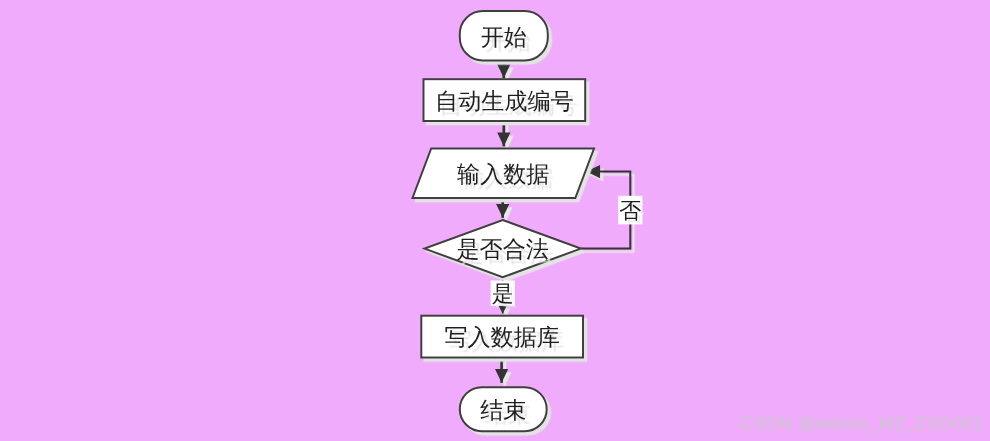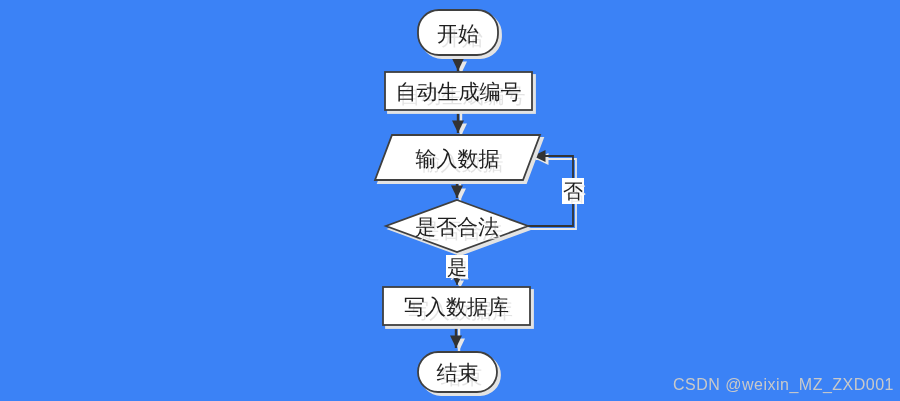--- a/index.html
+++ b/index.html
@@ -4,21 +4,21 @@
 <style>
   html, body {
     margin: 0;
     padding: 0;
     background: #ffffff;
   }
   .canvas {
     position: relative;
     width: 900px;
     height: 401px;
-    background: #3b82f6;
+    background: #f0abfc;
     overflow: hidden;
     font-family: "DejaVu Serif", "Liberation Serif", serif;
   }
   svg { display: block; }
 
   
   .shape {
     fill: #ffffff;
     stroke: #3f3f3f;
     stroke-width: 1.8;

